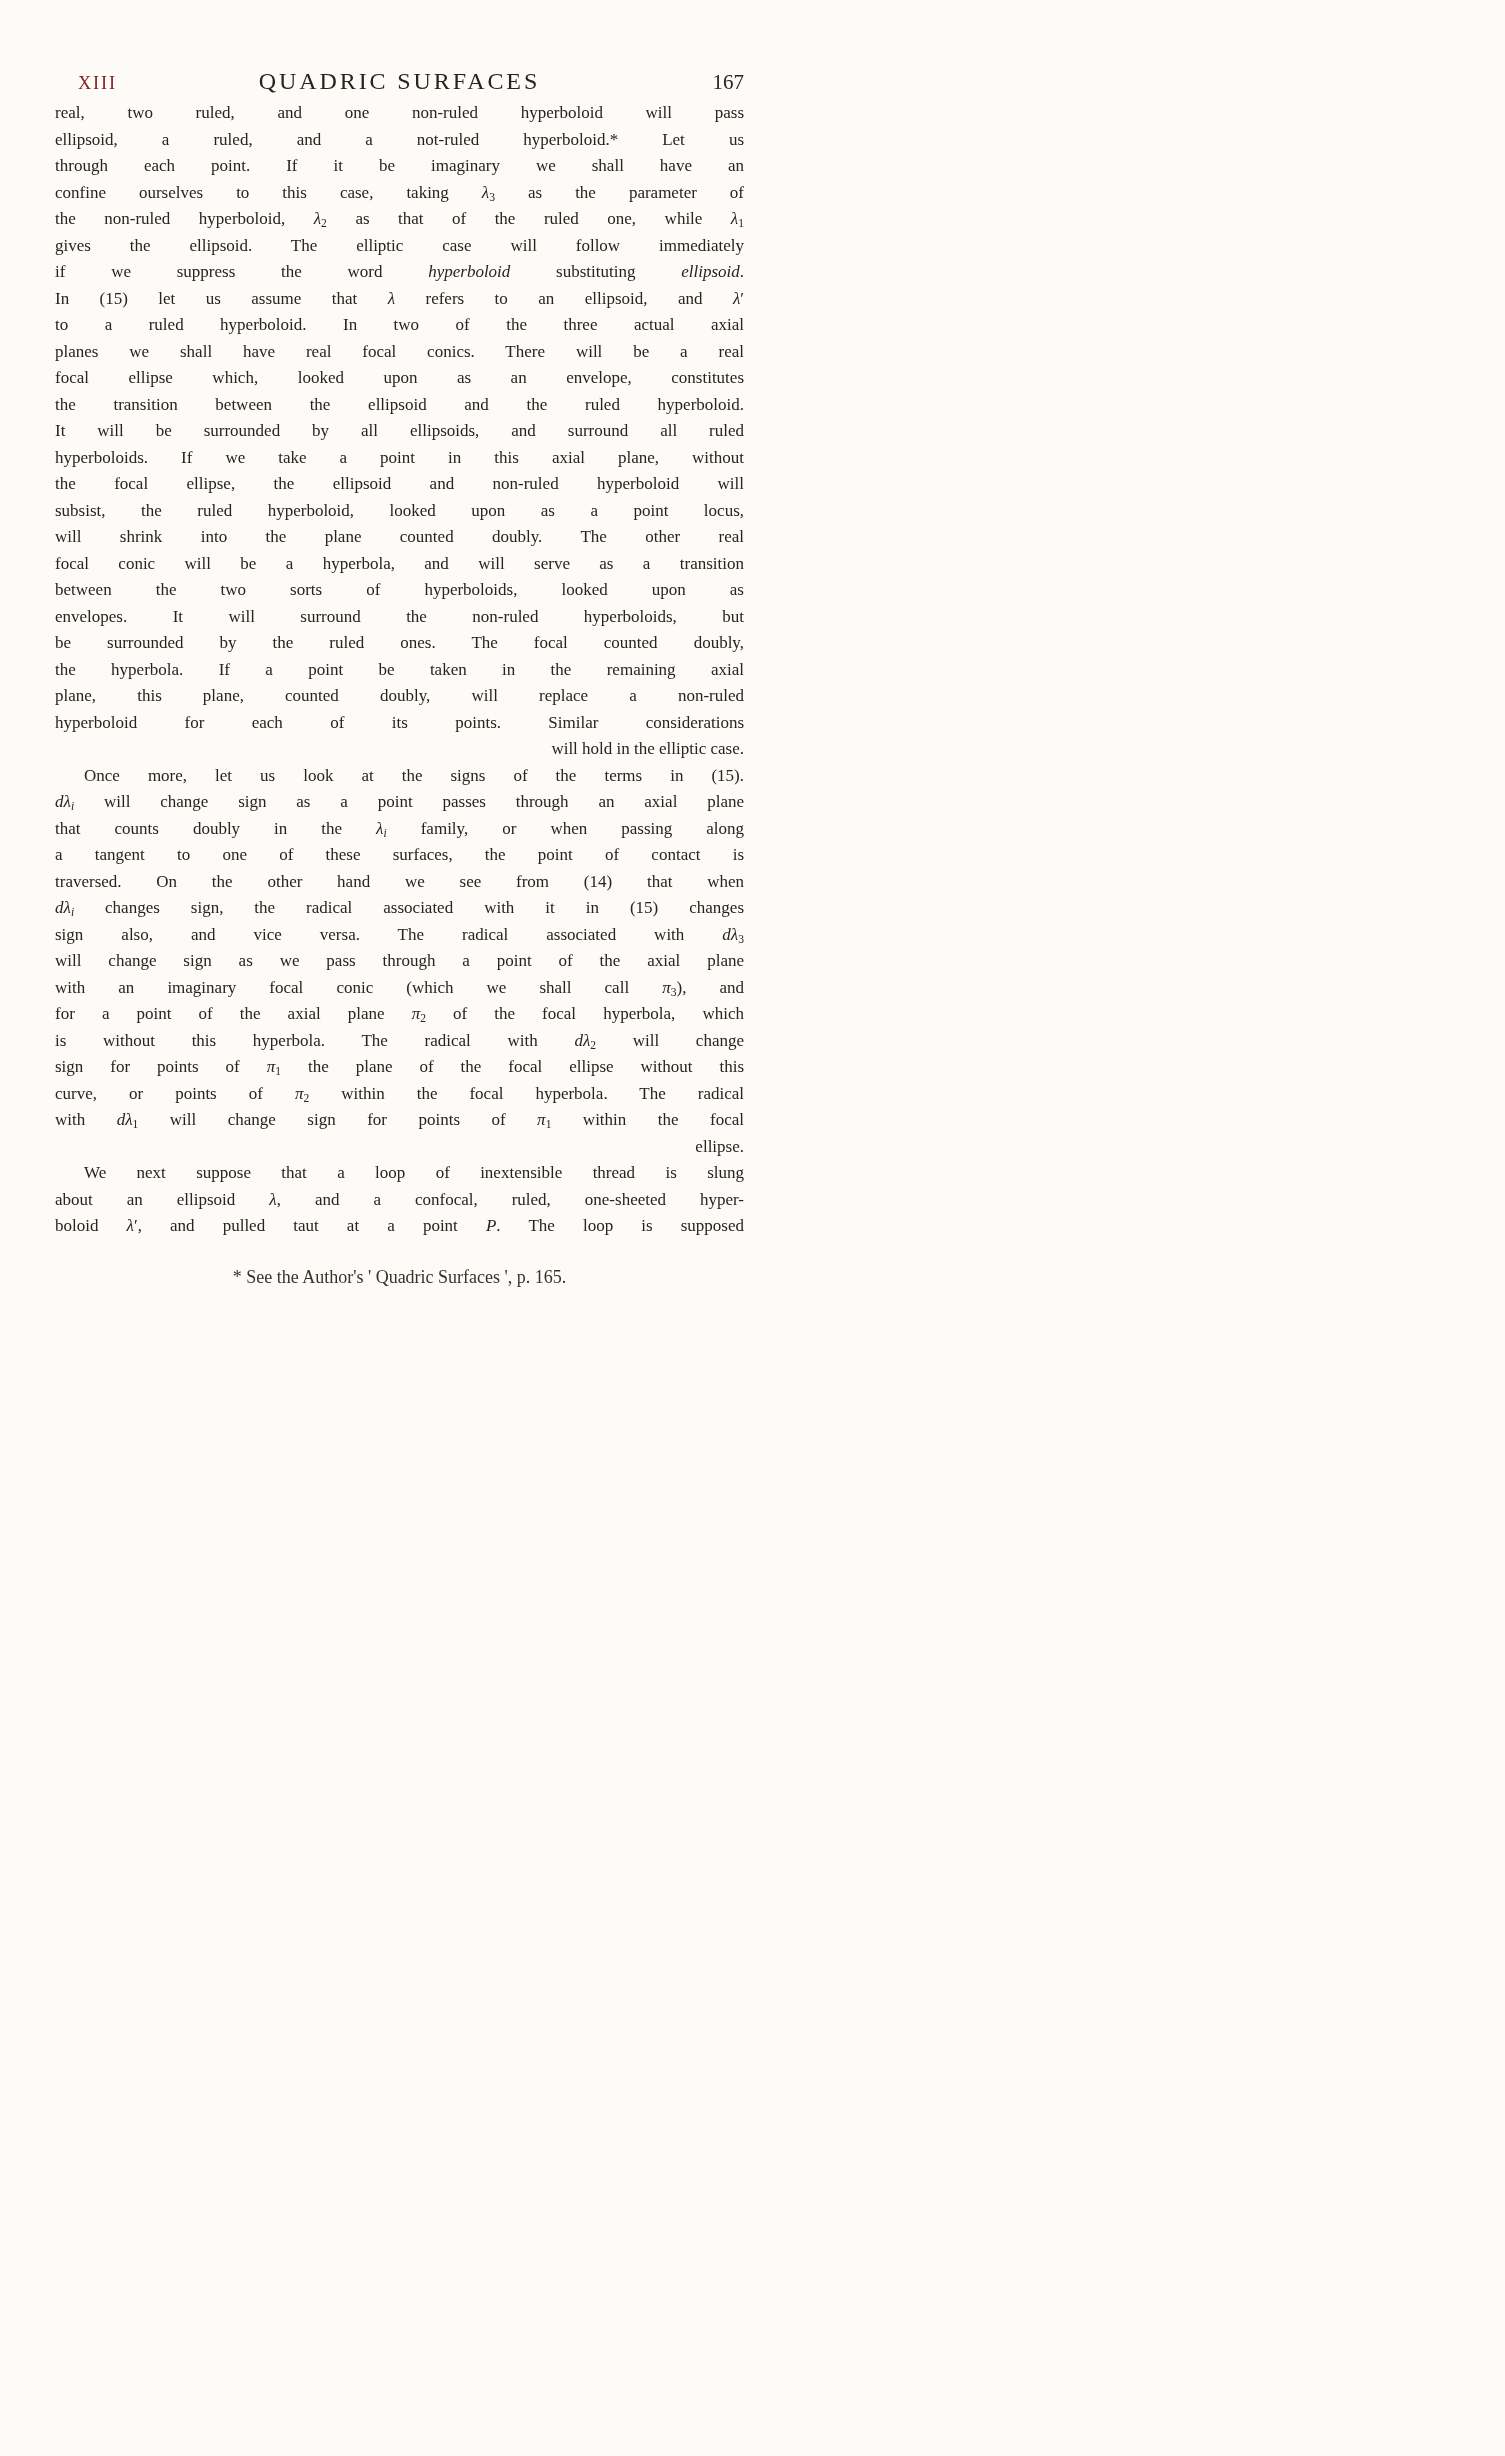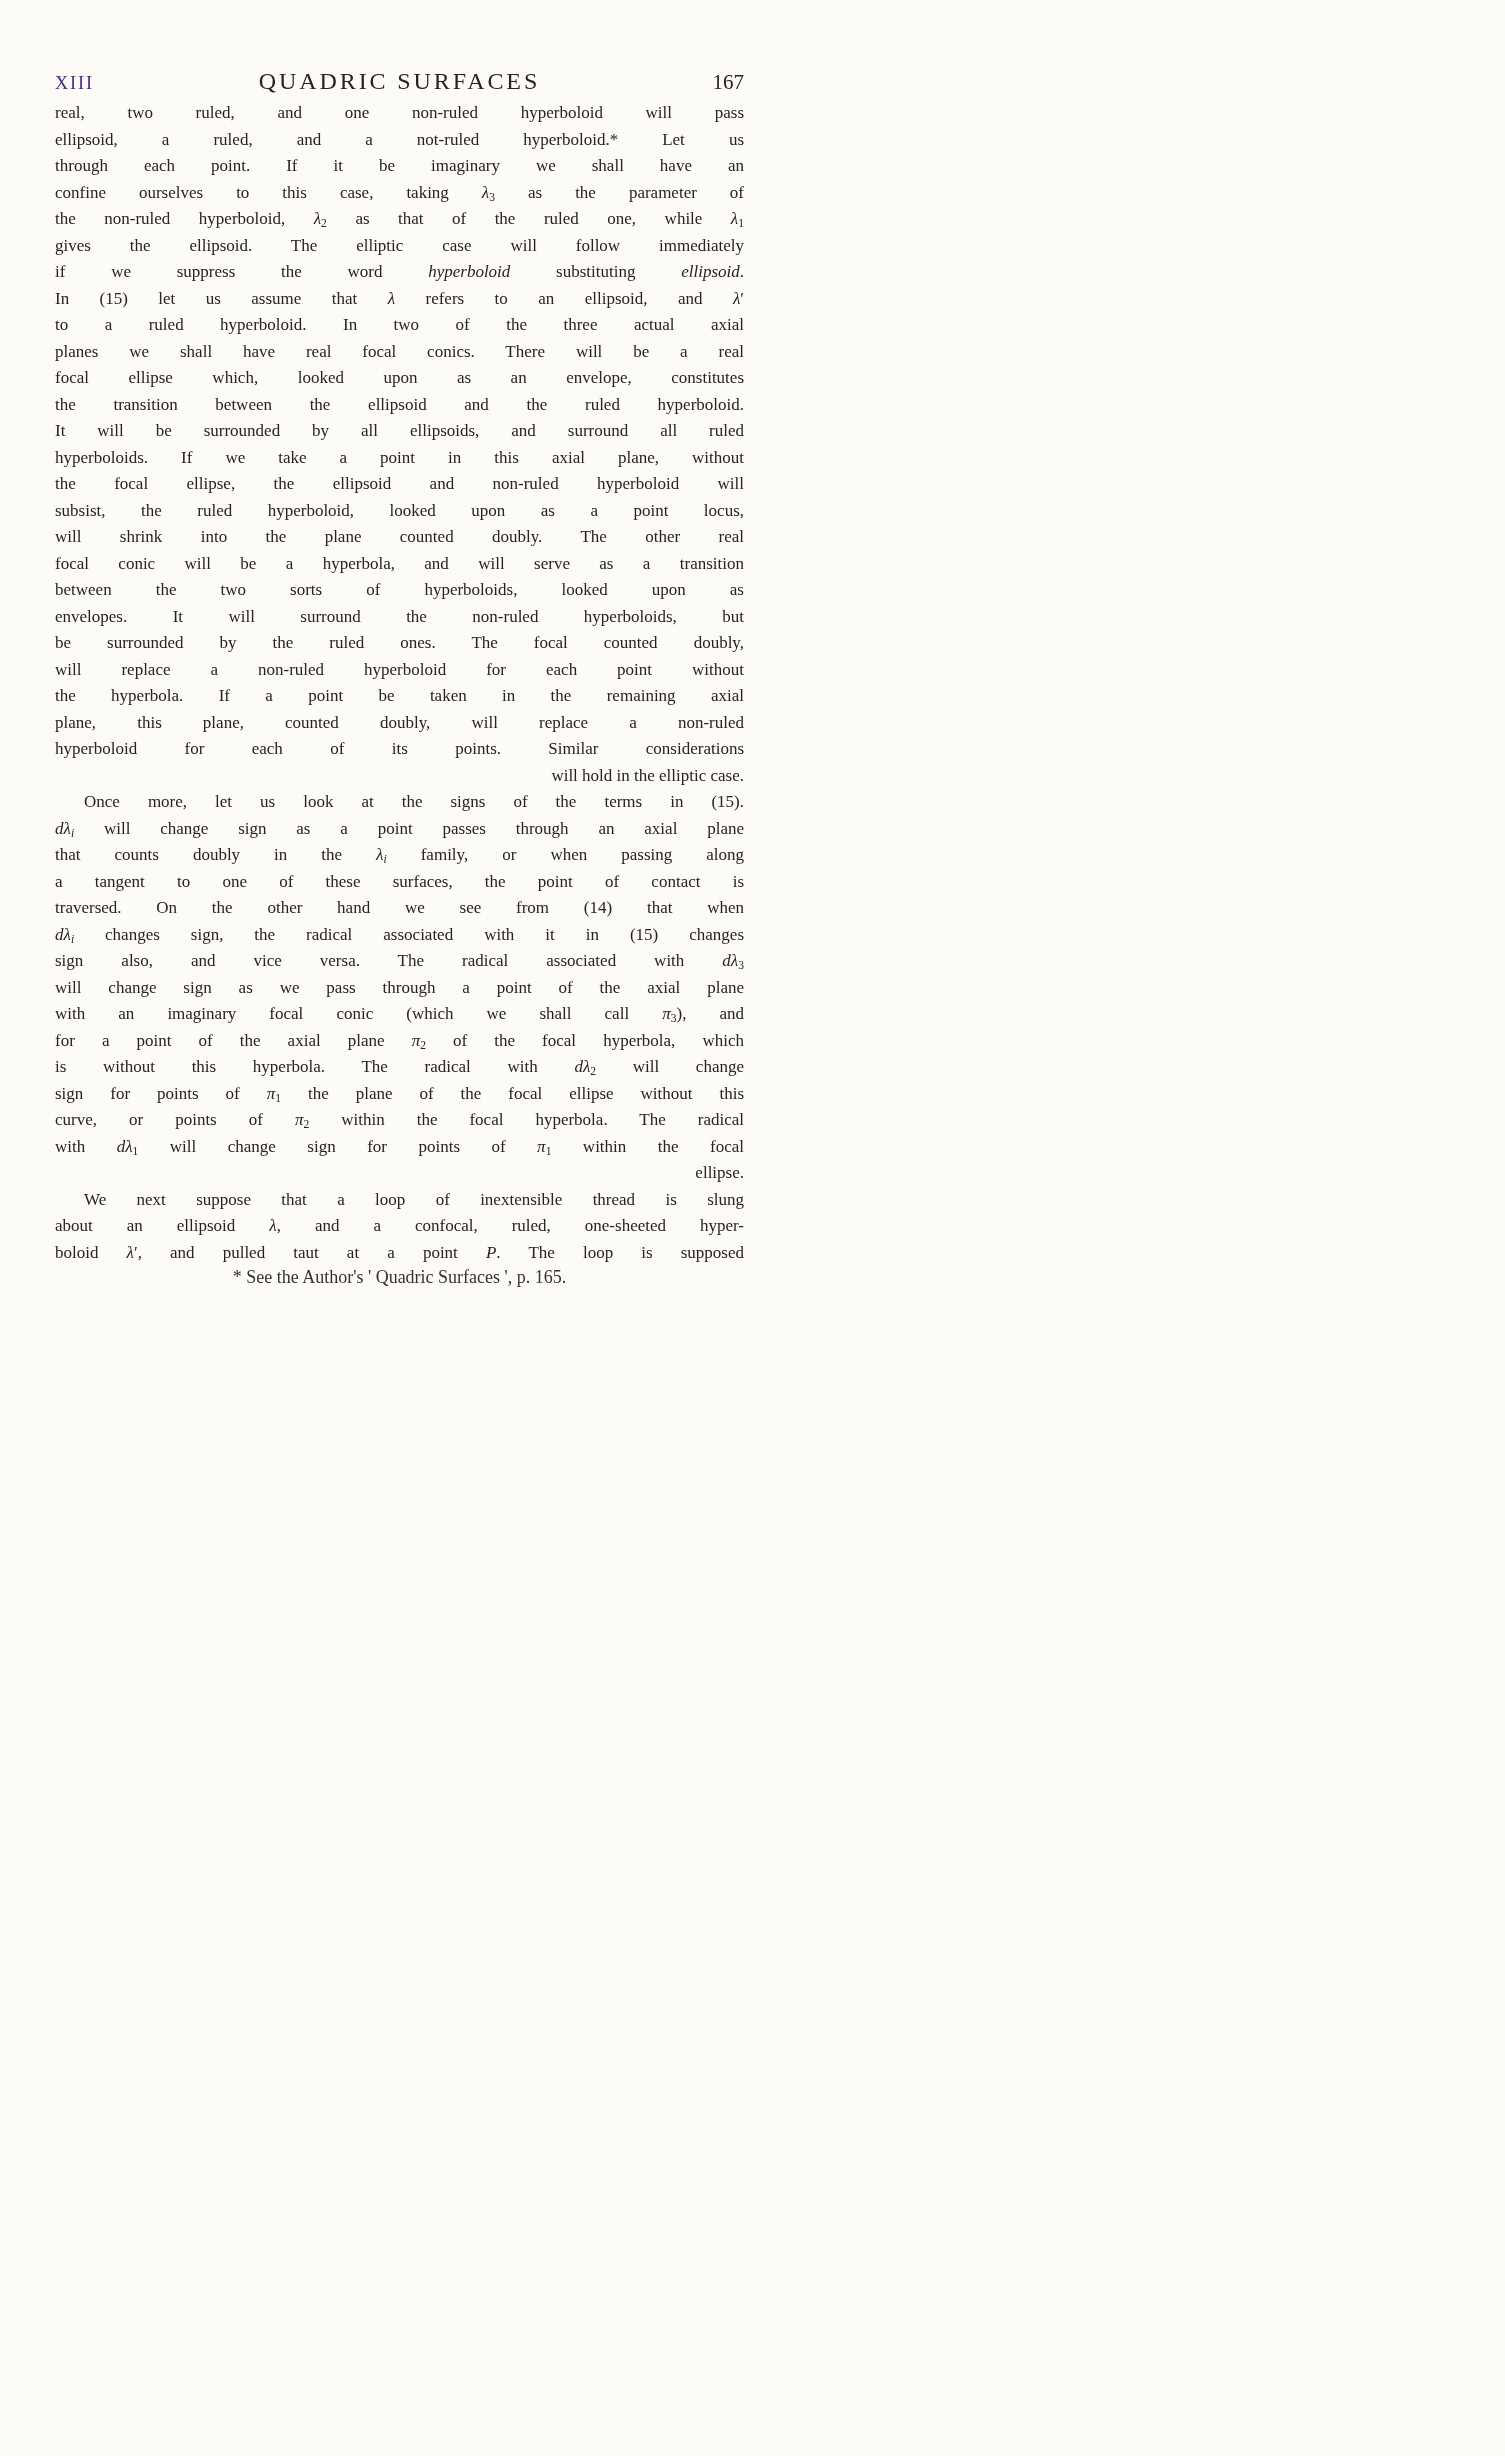--- a/index.html
+++ b/index.html
@@ -22,22 +22,23 @@
     top: 68px;
     left: 55px;
     width: 689px;
     display: flex;
     align-items: baseline;
   }
   .page-header .side { flex: 1; }
   .chapter-number {
     font-size: 18.3px;
     letter-spacing: 1.9px;
-    color: #4c1d95;
+    color: #7f1d1d;
     text-transform: uppercase;
+    margin-left: 23px;
   }
   .running-head {
     font-size: 24px;
     letter-spacing: 2.9px;
     white-space: nowrap;
   }
   .page-number {
     font-size: 21px;
     text-align: right;
     display: block;
@@ -111,21 +112,20 @@
       <div class="line">the transition between the ellipsoid and the ruled hyperboloid.</div>
       <div class="line">It will be surrounded by all ellipsoids, and surround all ruled</div>
       <div class="line">hyperboloids.  If we take a point in this axial plane, without</div>
       <div class="line">the focal ellipse, the ellipsoid and non-ruled hyperboloid will</div>
       <div class="line">subsist, the ruled hyperboloid, looked upon as a point locus,</div>
       <div class="line">will shrink into the plane counted doubly.  The other real</div>
       <div class="line">focal conic will be a hyperbola, and will serve as a transition</div>
       <div class="line">between the two sorts of hyperboloids, looked upon as</div>
       <div class="line">envelopes.  It will surround the non-ruled hyperboloids, but</div>
       <div class="line">be surrounded by the ruled ones.  The focal counted doubly,</div>
-      <div class="line">will replace a non-ruled hyperboloid for each point without</div>
       <div class="line">the hyperbola.  If a point be taken in the remaining axial</div>
       <div class="line">plane, this plane, counted doubly, will replace a non-ruled</div>
       <div class="line">hyperboloid for each of its points.  Similar considerations</div>
       <div class="line last">will hold in the elliptic case.</div>
       <div class="line indent">Once more, let us look at the signs of the terms in (15).</div>
       <div class="line"><i>dλ</i><sub><i>i</i></sub> will change sign as a point passes through an axial plane</div>
       <div class="line">that counts doubly in the <i>λ</i><sub><i>i</i></sub> family, or when passing along</div>
       <div class="line">a tangent to one of these surfaces, the point of contact is</div>
       <div class="line">traversed.  On the other hand we see from (14) that when</div>
       <div class="line"><i>dλ</i><sub><i>i</i></sub> changes sign, the radical associated with it in (15) changes</div>

